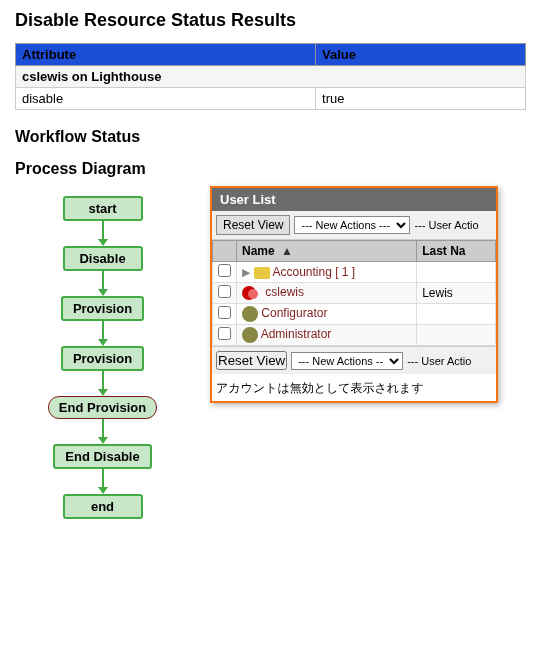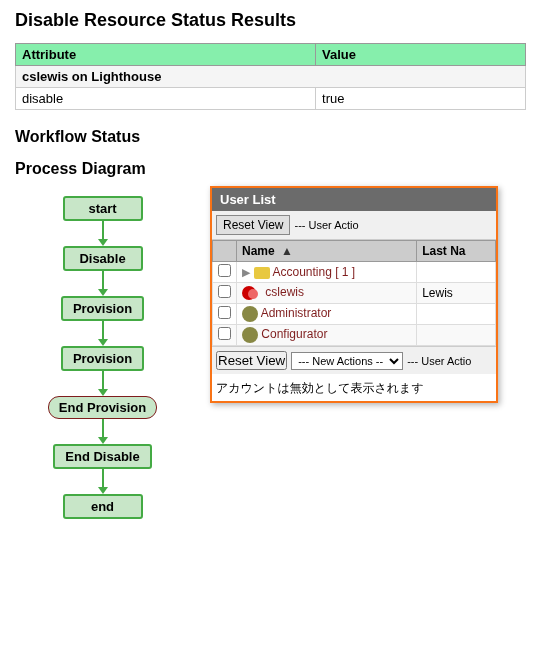--- a/index.html
+++ b/index.html
@@ -28,21 +28,21 @@
     }
 
     
     .attr-table {
       width: 100%;
       border-collapse: collapse;
       margin-bottom: 18px;
       border: 1px solid #999;
     }
     .attr-table th {
-      background: #86efac;
+      background: #1d4ed8;
       border: 1px solid #999;
       padding: 3px 6px;
       text-align: left;
       font-weight: bold;
       font-size: 13px;
     }
     .attr-table td {
       border: 1px solid #ccc;
       padding: 3px 6px;
       font-size: 13px;
@@ -330,20 +330,23 @@
   </div>
 
   <div class="user-list-popup">
 
     <div class="popup-titlebar">
       <span>User List</span>
     </div>
 
     <div class="popup-toolbar">
       <button>Reset View</button>
+      <select class="toolbar-select">
+        <option>--- New Actions ---</option>
+      </select>
       <span style="font-size:11px;white-space:nowrap;">--- User Actio</span>
     </div>
 
     <table class="user-list-table">
       <thead>
         <tr>
           <th style="width:20px;"></th>
           <th>
             <span>Name</span>
             <span class="sort-arrow">▲</span>
@@ -372,30 +375,30 @@
             </span>
             <span class="name-link">cslewis</span>
           </td>
           <td>Lewis</td>
         </tr>
 
         <tr>
           <td><input type="checkbox" style=""></td>
           <td>
             <span style="display:inline-block;width:16px;height:16px;background:#884;border-radius:50%;vertical-align:middle;"></span>
-            <span class="name-link">Administrator</span>
+            <span class="name-link">Configurator</span>
           </td>
           <td></td>
         </tr>
 
         <tr>
           <td><input type="checkbox" style=""></td>
           <td>
             <span style="display:inline-block;width:16px;height:16px;background:#884;border-radius:50%;vertical-align:middle;"></span>
-            <span class="name-link">Configurator</span>
+            <span class="name-link">Administrator</span>
           </td>
           <td></td>
         </tr>
       </tbody>
     </table>
 
     <div class="popup-bottom-toolbar">
       <button>Reset View</button>
       <select class="toolbar-select">
         <option>--- New Actions --</option>

